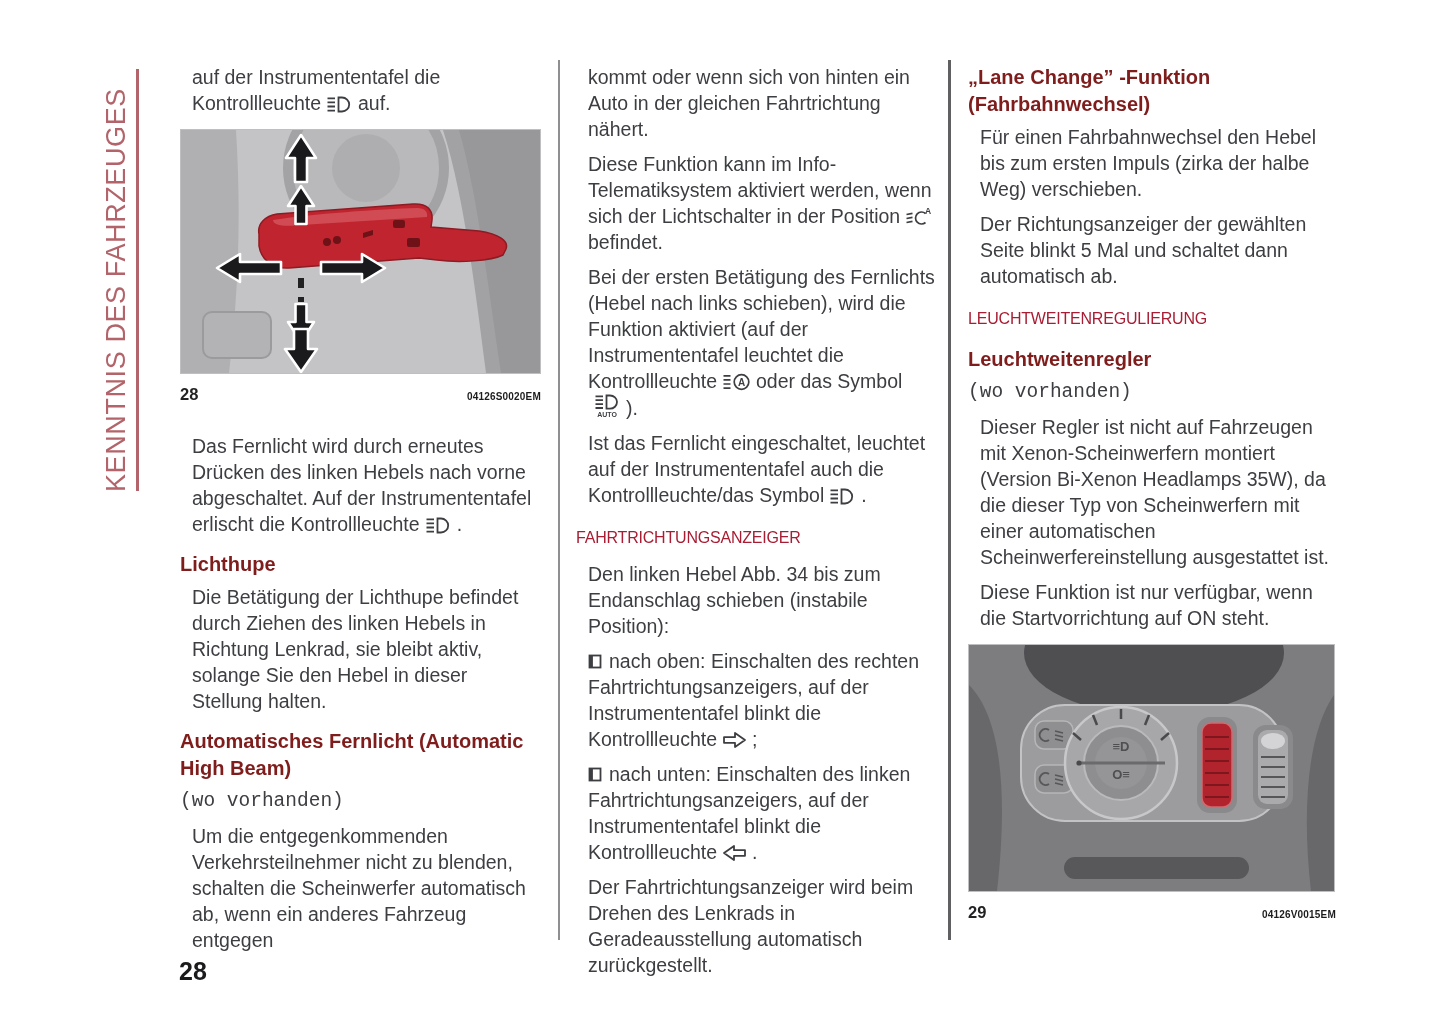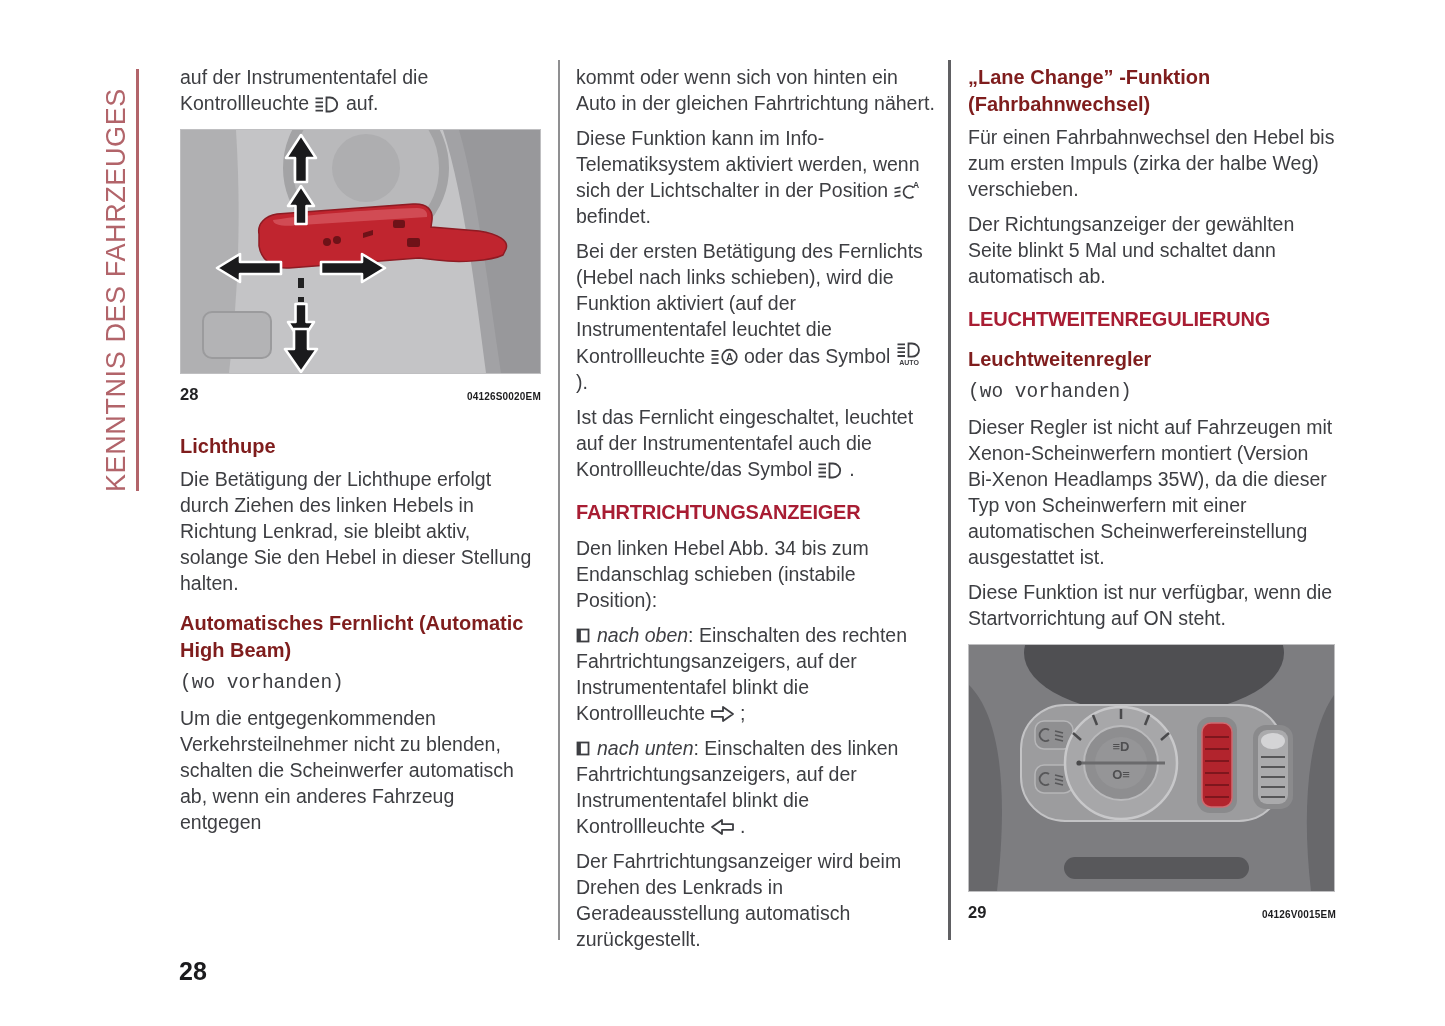--- a/index.html
+++ b/index.html
@@ -14,26 +14,26 @@
     white-space:nowrap;font-size:27px;letter-spacing:.6px;color:#b2646a;
   }
   .sidebar-rule{position:absolute;left:136px;top:69px;width:2.5px;height:422px;background:#b2646a;}
   .divider{position:absolute;top:60px;height:880px;}
   .divider.d1{left:558px;width:1.5px;background:#8f8f91;}
   .divider.d2{left:948px;width:2.5px;background:#606063;}
   .col{position:absolute;top:64px;font-size:19.5px;line-height:26px;}
   .col1{left:180px;width:361px;}
   .col2{left:576px;width:364px;}
   .col3{left:968px;width:368px;}
-  p{margin:0 0 9px 0;}
+  p{margin:0 0 9px 12px;}
   p.cont{margin-top:0;}
-  h2{font-size:20px;line-height:26px;font-weight:bold;color:#a81d33;margin:17px 0 10px 0;letter-spacing:-.2px;}
+  h2{font-size:16px;line-height:26px;font-weight:normal;color:#a81d33;margin:17px 0 10px 0;letter-spacing:-.2px;}
   h3{font-size:20px;line-height:27px;font-weight:bold;color:#7f1d1d;margin:14px 0 6px 0;}
   .note{margin:0 0 9px 0;font-family:Liberation Mono, monospace;}
-  .it{font-style:italic;}
+  .it{}
   .figure{margin:13px 0 23px 0;}
   .fig-img{display:block;border:1px solid #bfbfc1;}
   .fig-caption{display:flex;justify-content:space-between;align-items:baseline;margin-top:7px;}
   .fig-num{font-weight:bold;font-size:16.5px;color:#232325;}
   .fig-code{font-weight:bold;font-size:10px;color:#1c1c1e;letter-spacing:.2px;}
   .page-number{position:absolute;left:179px;top:957px;font-size:25px;font-weight:bold;color:#1b1b1d;}
   .icon{vertical-align:-3px;margin:0 5px;}
   .bullet{vertical-align:-1px;margin:0 7px 0 0;}
 </style>
 </head>
@@ -85,23 +85,29 @@
         <path d="M120,212 L107,192 H114.5 V174 H125.5 V192 H133 Z"></path>
         <path d="M120,242 L104,219 H113 V199 H127 V219 H136 Z"></path>
       </g>
     </svg>
     <div class="fig-caption">
       <span class="fig-num">28</span>
       <span class="fig-code">04126S0020EM</span>
     </div>
   </div>
 
+  <p><span>Das Fernlicht wird durch erneutes Drücken des linken Hebels nach vorne abgeschaltet. Auf der Instrumententafel erlischt die Kontrollleuchte</span><svg class="icon" width="27" height="17" viewBox="0 0 27 17">
+        <g fill="none" stroke="#3d3e42" stroke-width="1.8">
+          <path d="M12.5 1.5 H16 a7.2 7 0 0 1 0 14 H12.5 Z"></path>
+          <path d="M1.5 2.3 h7.5 M1.5 6.4 h7.5 M1.5 10.5 h7.5 M1.5 14.6 h7.5"></path>
+        </g>
+      </svg><span>.</span></p>
 
   <h3>Lichthupe</h3>
-  <p>Die Betätigung der Lichthupe erfolgt durch Ziehen des linken Hebels in Richtung Lenkrad, sie bleibt aktiv, solange Sie den Hebel in dieser Stellung halten.</p>
+  <p>Die Betätigung der Lichthupe befindet durch Ziehen des linken Hebels in Richtung Lenkrad, sie bleibt aktiv, solange Sie den Hebel in dieser Stellung halten.</p>
 
   <h3>Automatisches Fernlicht (Automatic High Beam)</h3>
   <div class="note">(wo vorhanden)</div>
   <p>Um die entgegenkommenden Verkehrsteilnehmer nicht zu blenden, schalten die Scheinwerfer automatisch ab, wenn ein anderes Fahrzeug entgegen</p>
 </div>
 
 <div class="col col2">
   <p class="cont">kommt oder wenn sich von hinten ein Auto in der gleichen Fahrtrichtung nähert.</p>
 
   <p><span>Diese Funktion kann im Info-Telematiksystem aktiviert werden, wenn sich der Lichtschalter in der Position</span><svg class="icon" width="26" height="19" viewBox="0 0 26 19">

